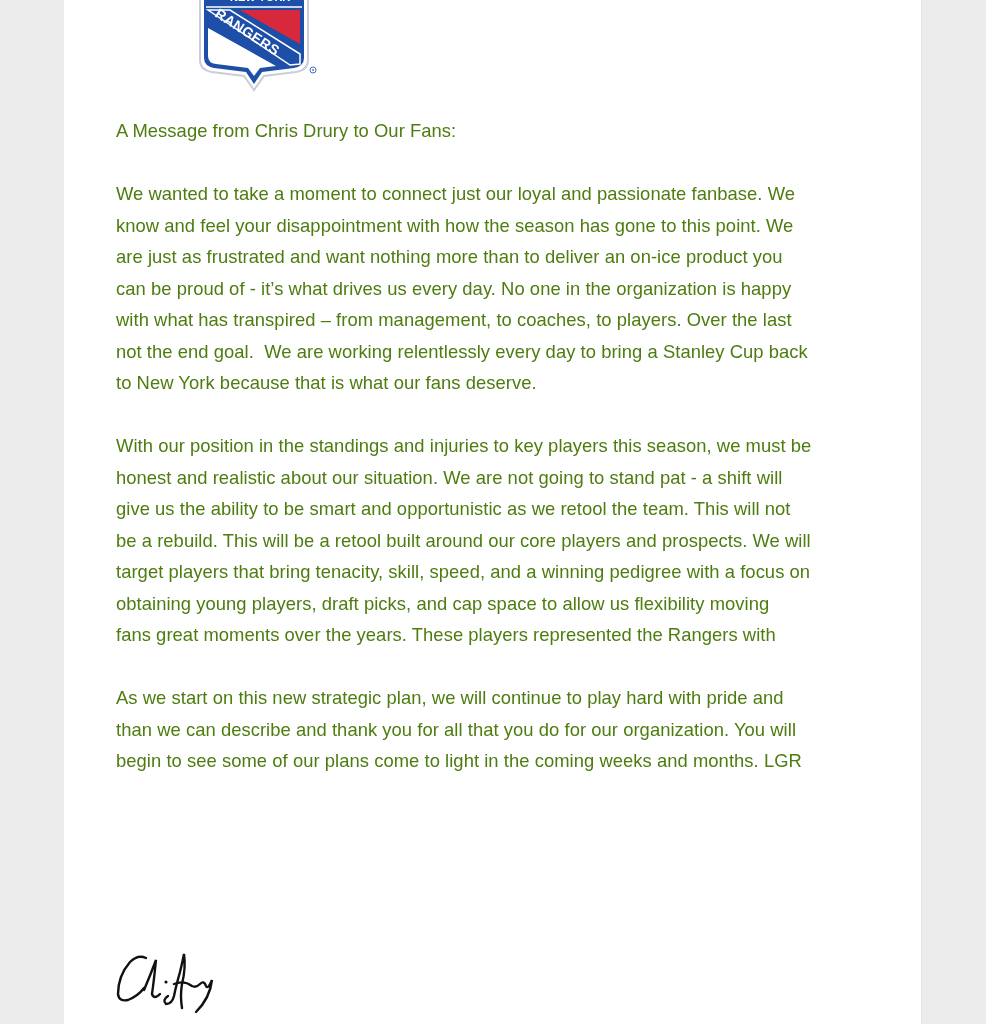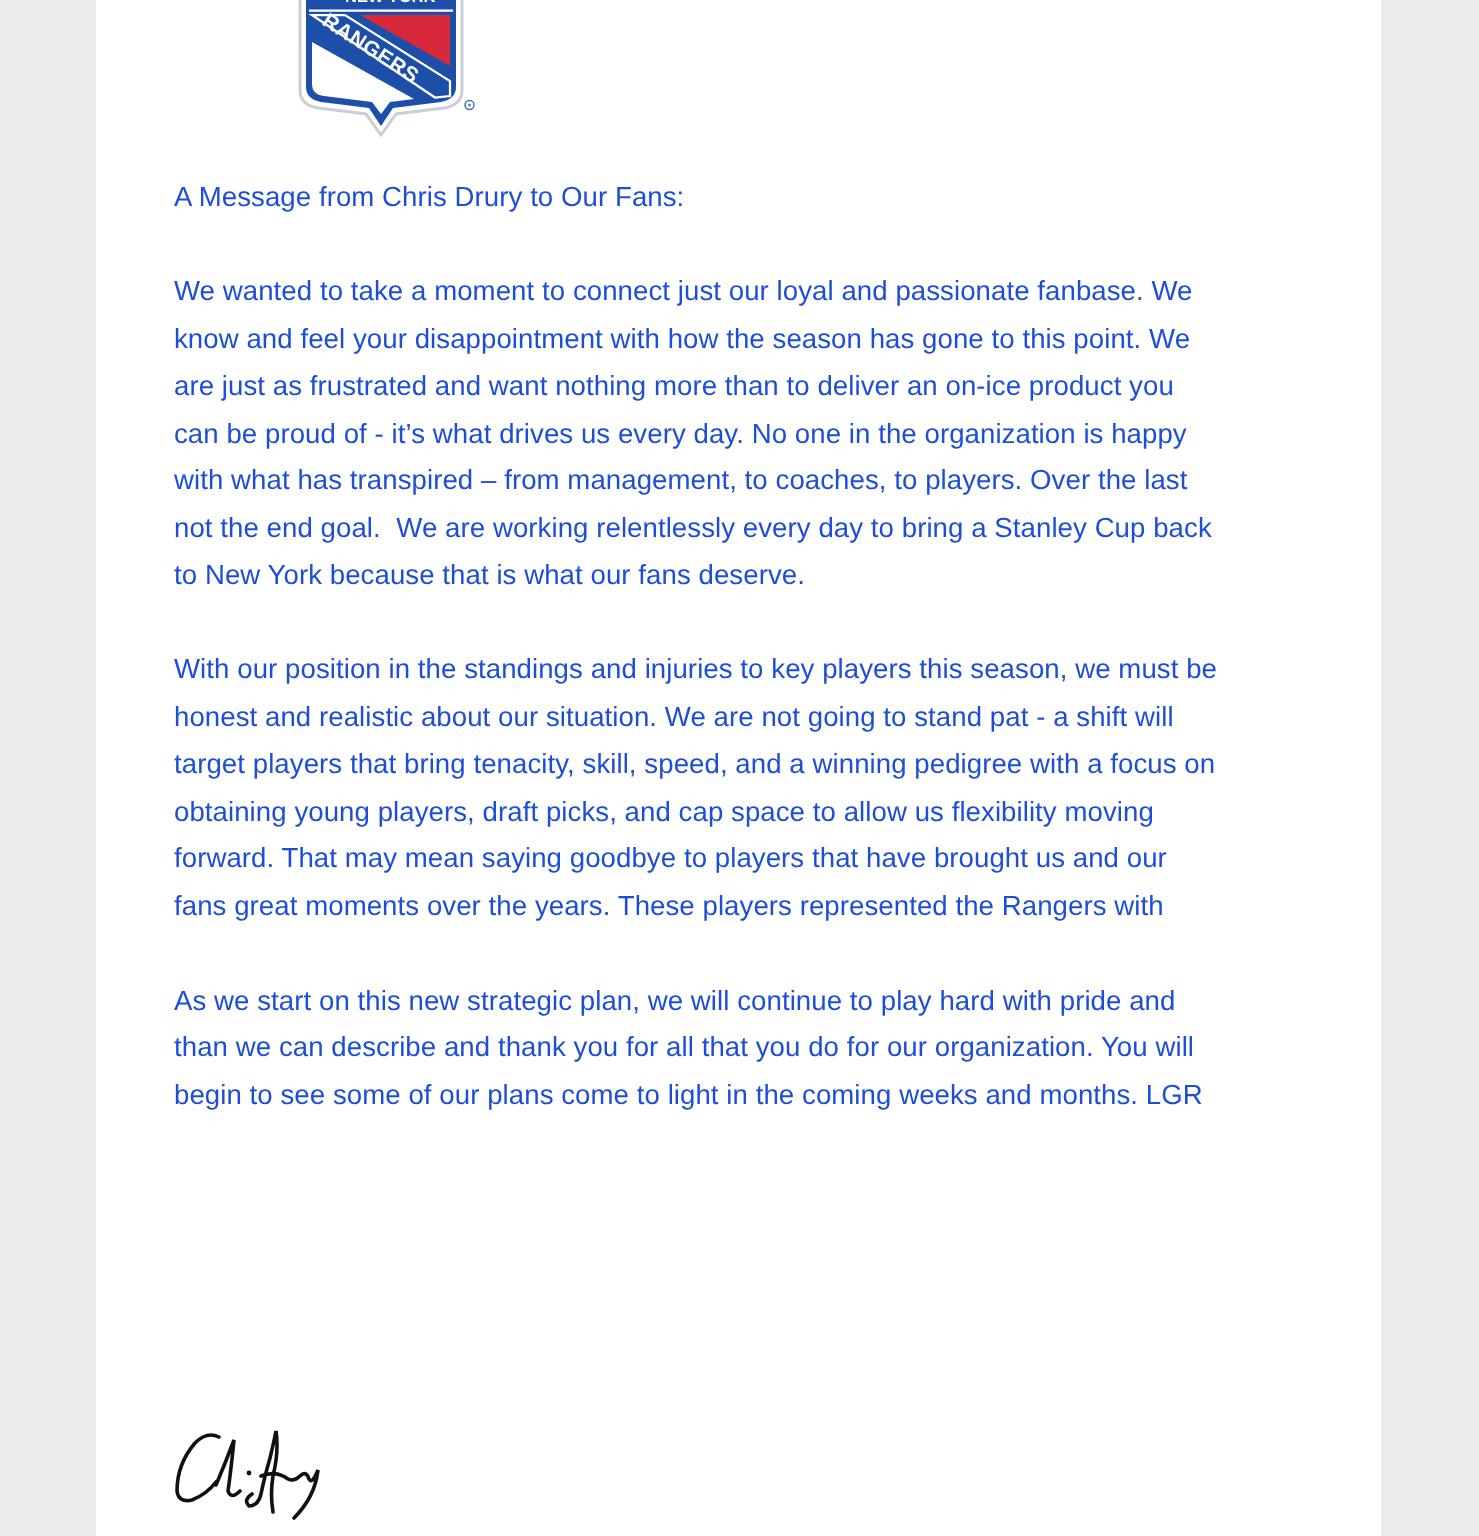--- a/index.html
+++ b/index.html
@@ -27,21 +27,21 @@
       height: 104px;
     }
     .letter {
       position: absolute;
       left: 116px;
       top: 115px;
       width: 770px;
       font-family: "Liberation Sans", sans-serif;
       font-size: 18.4px;
       line-height: 31.5px;
-      color: #1d4ed8;
+      color: #4d7c0f;
       letter-spacing: 0.05px;
     }
     .letter p {
       margin: 0;
     }
     .line {
       display: block;
       white-space: nowrap;
     }
     .greeting {
@@ -94,23 +94,24 @@
       <span class="line">are just as frustrated and want nothing more than to deliver an on-ice product you</span>
       <span class="line">can be proud of - it’s what drives us every day. No one in the organization is happy</span>
       <span class="line">with what has transpired – from management, to coaches, to players. Over the last</span>
       <span class="line" style="white-space:pre;">not the end goal.  We are working relentlessly every day to bring a Stanley Cup back</span>
       <span class="line">to New York because that is what our fans deserve.</span>
     </p>
 
     <p class="para">
       <span class="line">With our position in the standings and injuries to key players this season, we must be</span>
       <span class="line">honest and realistic about our situation. We are not going to stand pat - a shift will</span>
+      <span class="line">give us the ability to be smart and opportunistic as we retool the team. This will not</span>
+      <span class="line">be a rebuild. This will be a retool built around our core players and prospects. We will</span>
       <span class="line">target players that bring tenacity, skill, speed, and a winning pedigree with a focus on</span>
       <span class="line">obtaining young players, draft picks, and cap space to allow us flexibility moving</span>
-      <span class="line">forward. That may mean saying goodbye to players that have brought us and our</span>
       <span class="line">fans great moments over the years. These players represented the Rangers with</span>
     </p>
 
     <p class="para">
       <span class="line">As we start on this new strategic plan, we will continue to play hard with pride and</span>
       <span class="line">than we can describe and thank you for all that you do for our organization. You will</span>
       <span class="line">begin to see some of our plans come to light in the coming weeks and months. LGR</span>
     </p>
   </div>
 

